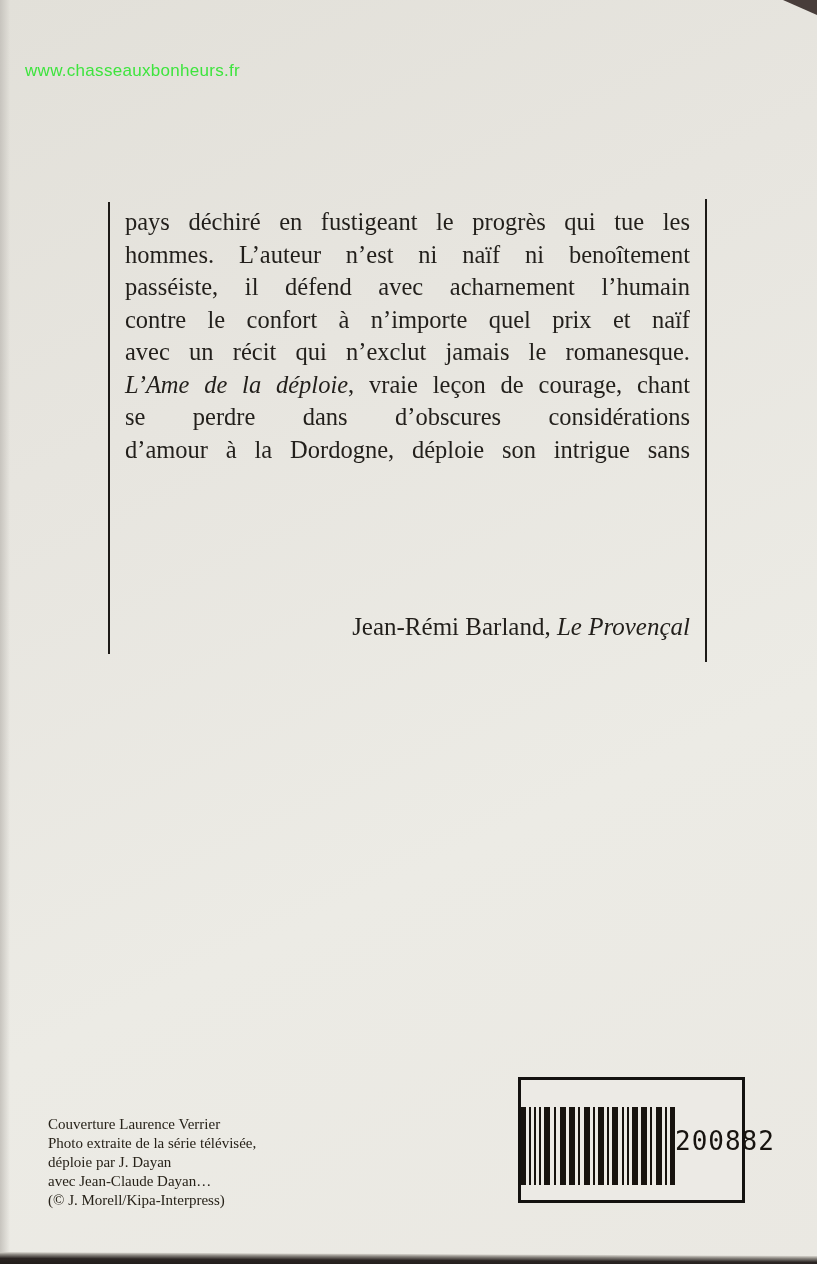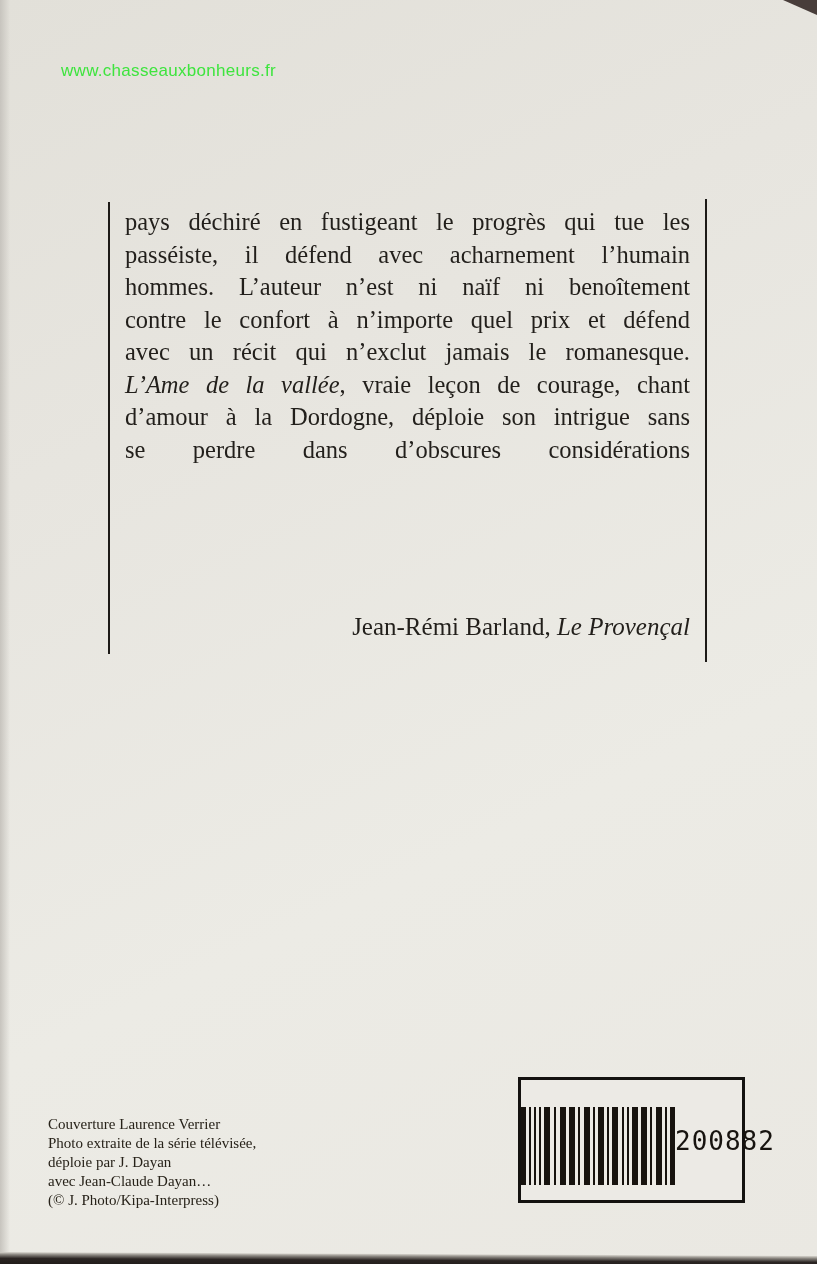--- a/index.html
+++ b/index.html
@@ -21,21 +21,21 @@
     border-left:34px solid transparent;
   }
   .bottom-strip{
     position:absolute;left:-8px;top:1254px;width:833px;height:14px;
     background:linear-gradient(180deg,#d8d5ce 0%,#8a8680 18%,#2b2523 45%,#1d1917 100%);
     transform:rotate(0.28deg);
   }
   .watermark{
     position:absolute;left:25px;top:61px;
     font-family:"Liberation Sans","DejaVu Sans",sans-serif;
-    font-size:17px;letter-spacing:0.3px;margin-left:36px;
+    font-size:17px;letter-spacing:0.3px;
   }
   .quote-block{position:absolute;left:0;top:0;}
   .rule{position:absolute;width:2px;background:#1d1a17;}
   .rule-left{left:108px;top:202px;height:452px;}
   .rule-right{left:705px;top:199px;height:463px;}
   .quote-text{
     position:absolute;left:125px;top:206px;width:565px;
     font-size:24.5px;line-height:32.5px;
   }
   .qline{
@@ -77,37 +77,37 @@
   <div class="left-edge"></div>
   <div class="corner-wedge"></div>
 
   <div class="watermark" style="color: rgb(62, 228, 62);">www.chasseauxbonheurs.fr</div>
 
   <div class="quote-block">
     <div class="rule rule-left"></div>
     <div class="rule rule-right"></div>
     <div class="quote-text" id="quote-lines">
         <div class="qline"><span class="seg-normal">pays déchiré en fustigeant le progrès qui tue les</span></div>
+        <div class="qline"><span class="seg-normal">hommes. L’auteur n’est ni naïf ni benoîtement</span></div>
         <div class="qline"><span class="seg-normal">passéiste, il défend avec acharnement l’humain</span></div>
-        <div class="qline"><span class="seg-normal">hommes. L’auteur n’est ni naïf ni benoîtement</span></div>
-        <div class="qline"><span class="seg-normal">contre le confort à n’importe quel prix et défend</span></div>
+        <div class="qline"><span class="seg-normal">contre le confort à n’importe quel prix et naïf</span></div>
         <div class="qline"><span class="seg-normal">avec un récit qui n’exclut jamais le romanesque.</span></div>
-        <div class="qline"><span class="seg-italic">L’Ame de la vallée</span><span class="seg-normal">, vraie leçon de courage, chant</span></div>
+        <div class="qline"><span class="seg-italic">L’Ame de la déploie</span><span class="seg-normal">, vraie leçon de courage, chant</span></div>
+        <div class="qline"><span class="seg-normal">se perdre dans d’obscures considérations</span></div>
         <div class="qline"><span class="seg-normal">d’amour à la Dordogne, déploie son intrigue sans</span></div>
-        <div class="qline"><span class="seg-normal">se perdre dans d’obscures considérations</span></div>
       </div>
     <div class="attribution" id="attribution"><span class="seg-normal">Jean-Rémi Barland, </span><span class="seg-italic">Le Provençal</span></div>
   </div>
 
   <div class="credits" id="credits">
       <div>Couverture Laurence Verrier</div>
       <div>Photo extraite de la série télévisée,</div>
       <div>déploie par J. Dayan</div>
       <div>avec Jean-Claude Dayan…</div>
-      <div>(© J. Photo/Kipa-Interpress)</div>
+      <div>(© J. Morell/Kipa-Interpress)</div>
     </div>
 
   <div class="barcode-box">
     <div class="bars" id="barcode-bars">
         <div class="bar" style="width: 5px;"></div>
         <div class="gap" style="width: 3px;"></div>
         <div class="bar" style="width: 2px;"></div>
         <div class="gap" style="width: 3px;"></div>
         <div class="bar" style="width: 2px;"></div>
         <div class="gap" style="width: 3px;"></div>

